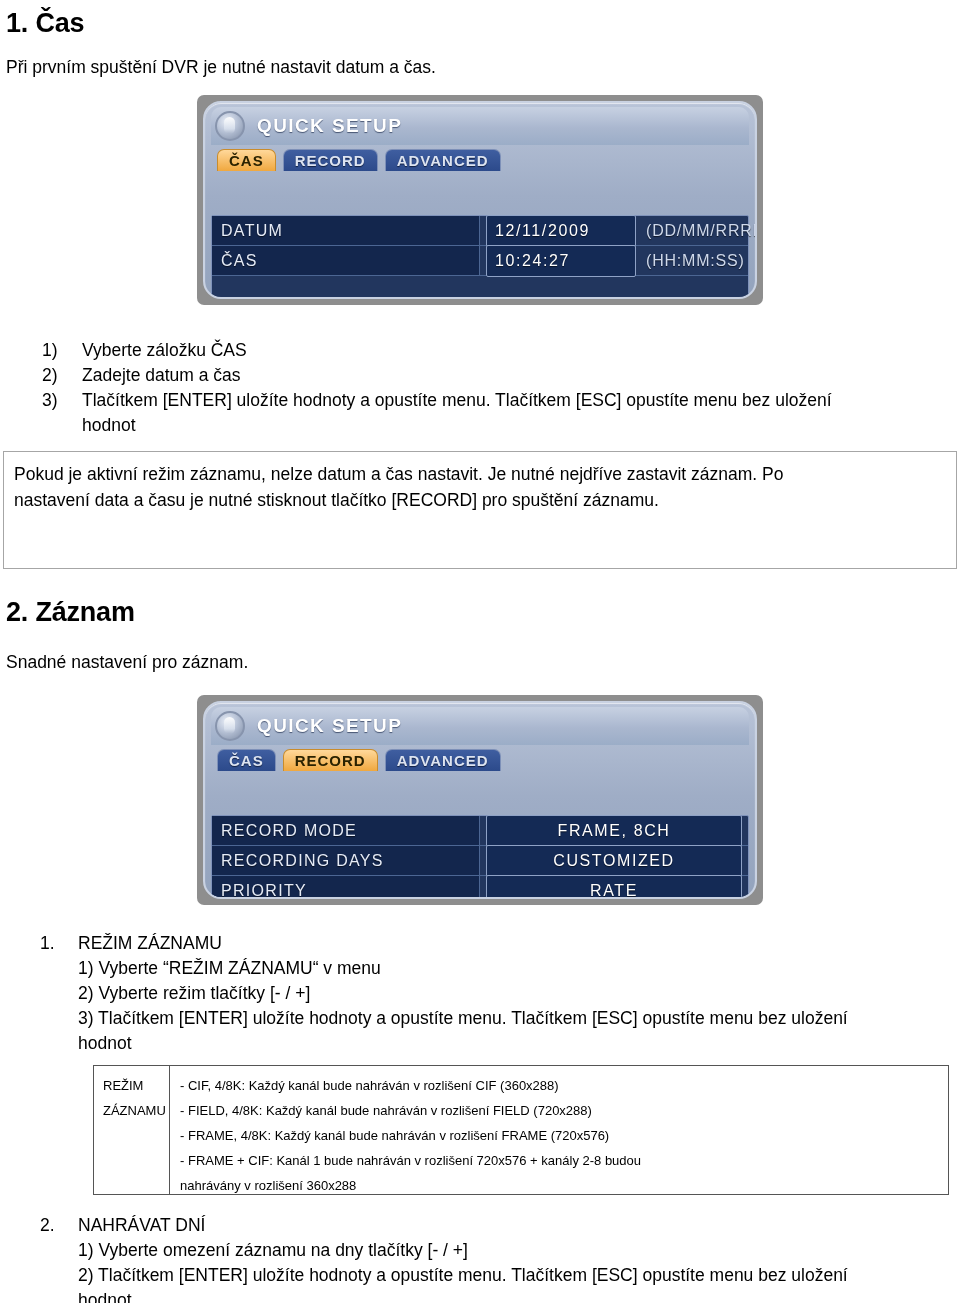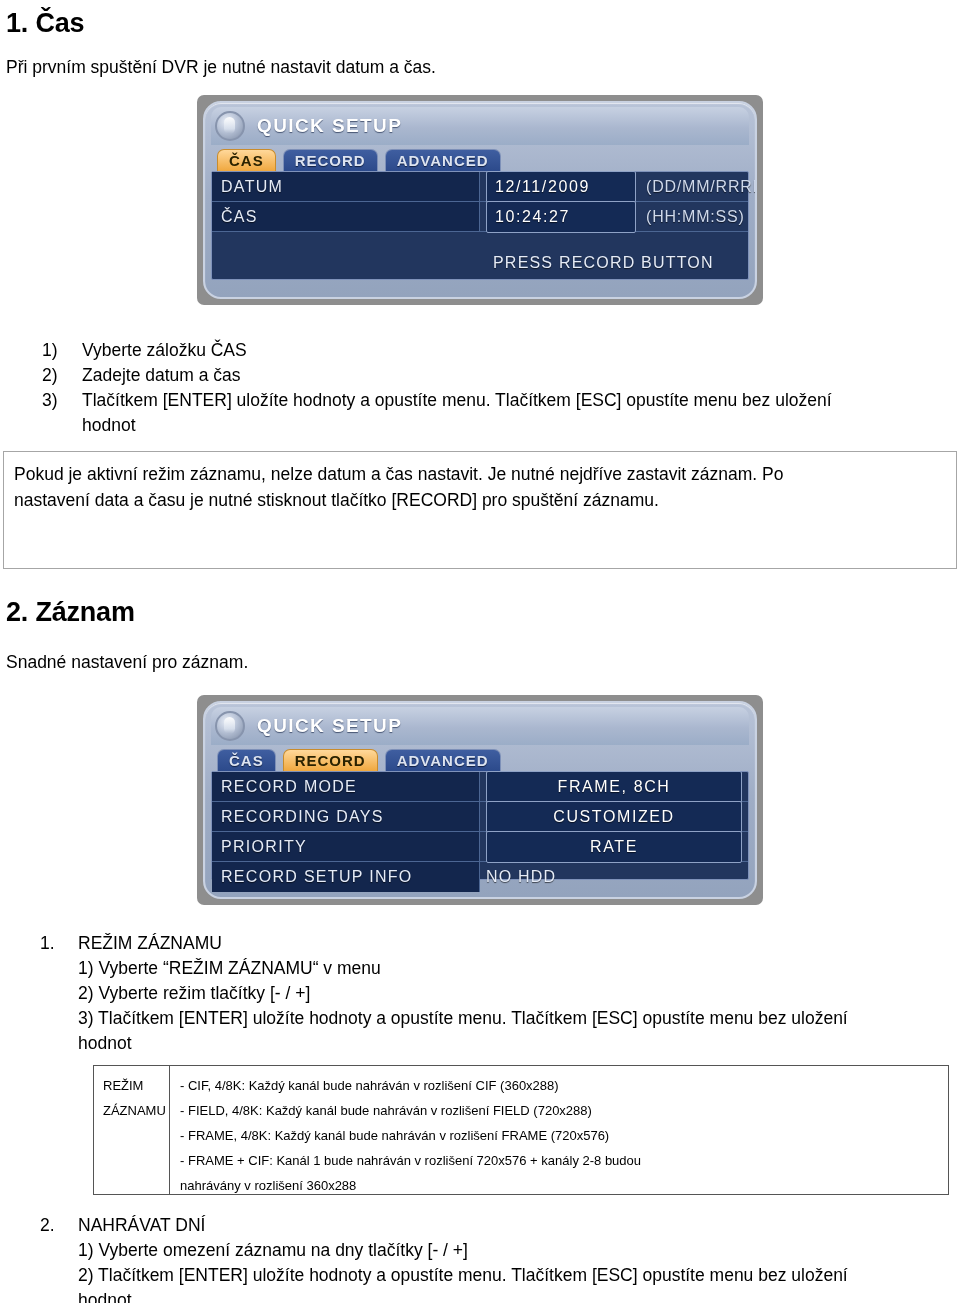--- a/index.html
+++ b/index.html
@@ -172,20 +172,21 @@
     border-bottom: none;
     text-shadow: none;
   }
 
   .dvr-body {
     background: #22365e;
     border: 1px solid #7f92ba;
     border-radius: 2px;
     display: flex;
     flex-direction: column;
+    margin-top: 44px;
   }
   .row {
     display: flex;
     border-bottom: 1px solid #4c6characters;
     border-bottom: 1px solid #4c6693;
     min-height: 30px;
   }
   .row:last-child { border-bottom: none; }
   .row .lbl {
     width: 50%;

